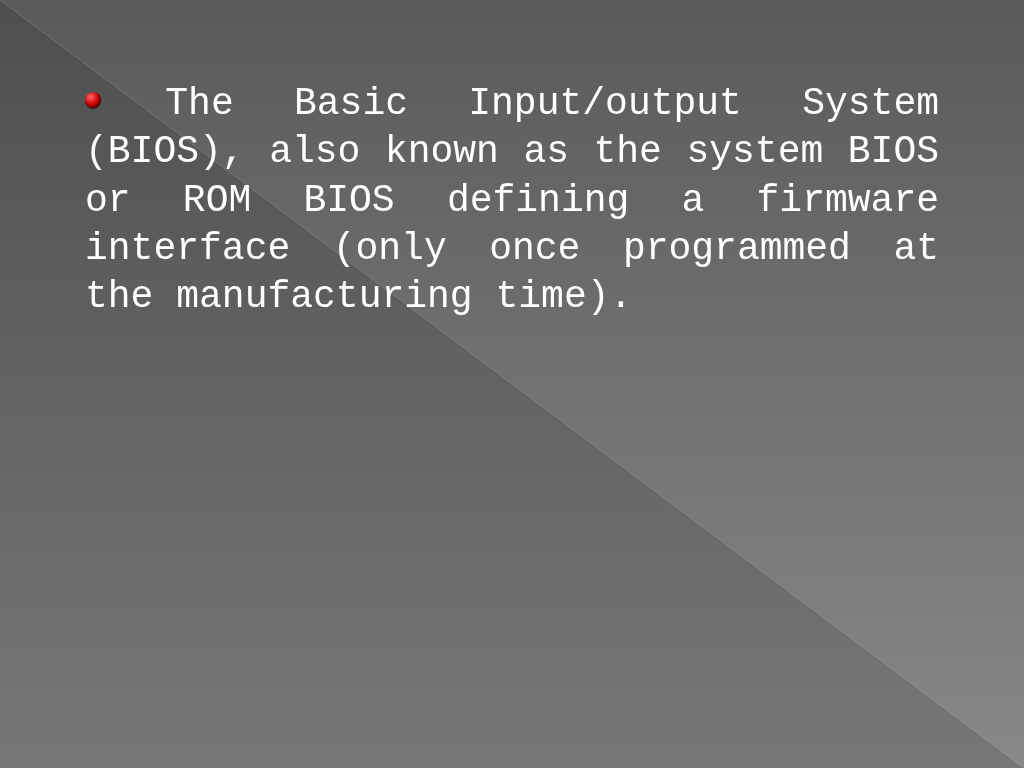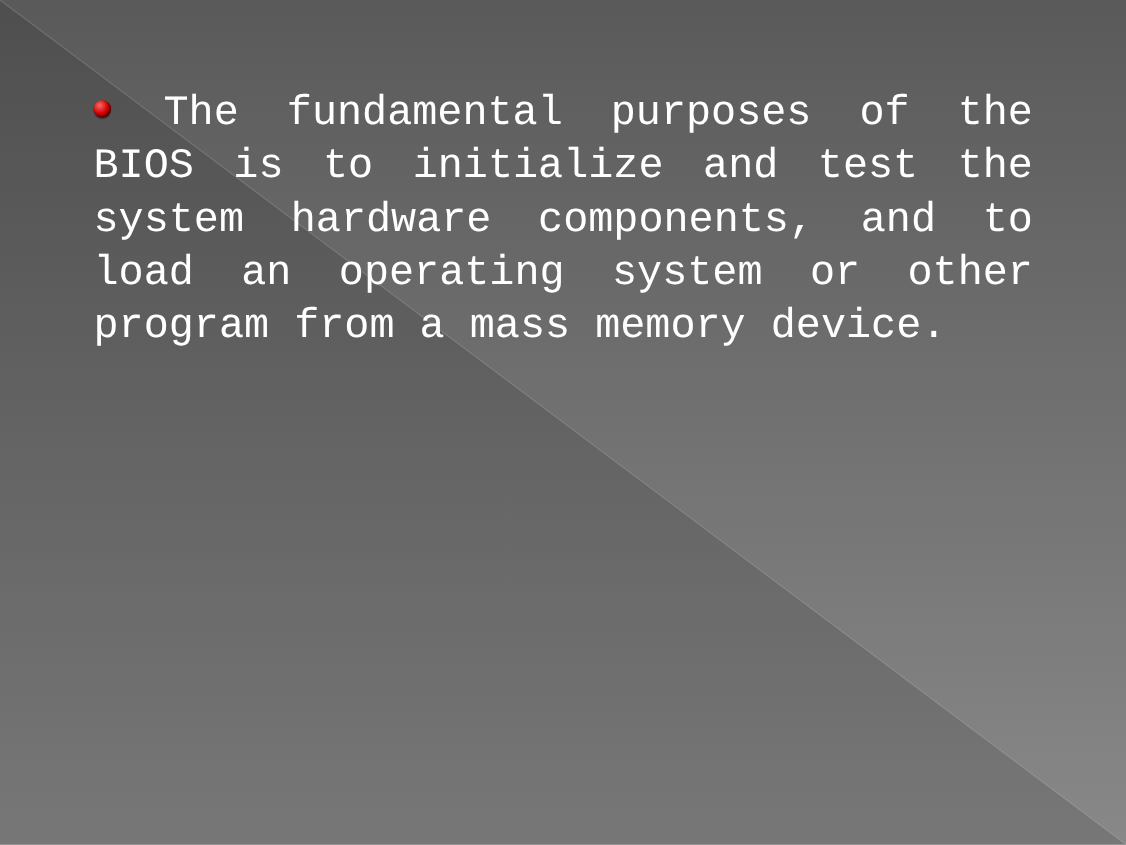--- a/index.html
+++ b/index.html
@@ -55,15 +55,15 @@
 <body>
 
 <svg class="diagonal-overlay" viewBox="0 0 1024 768" preserveAspectRatio="none">
   <polygon points="0,0 1024,768 0,768" fill="rgba(0,0,0,0.12)"></polygon>
   <line x1="0" y1="0" x2="1024" y2="768" stroke="rgba(255,255,255,0.15)" stroke-width="1"></line>
 </svg>
 
 <div class="content">
   <div class="bullet-item">
     <span class="bullet-icon"></span>
-    <span>The fundamental purposes of the BIOS is to initialize and test the system hardware components, and to load an operating system or other program from a mass memory device.</span>
+    <span>The Basic Input/output System (BIOS), also known as the system BIOS or ROM BIOS defining a firmware interface (only once programmed at the manufacturing time).</span>
   </div>
 </div>
 
 </body></html>

